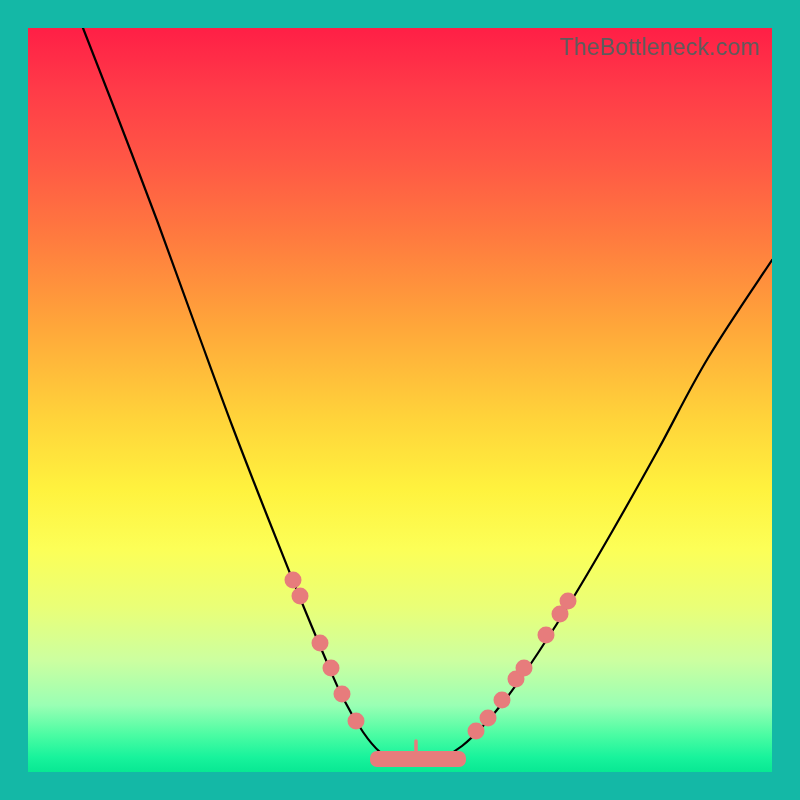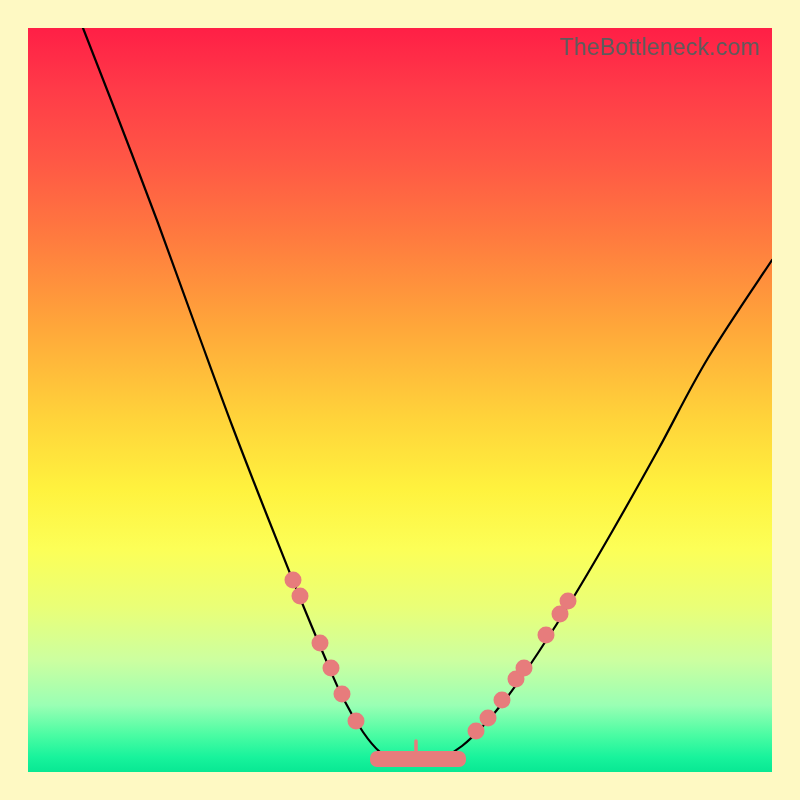--- a/index.html
+++ b/index.html
@@ -8,21 +8,21 @@
     width: 800px;
     height: 800px;
     overflow: hidden;
     background: #000;
     font-family: Arial, Helvetica, sans-serif;
   }
   .frame {
     position: relative;
     width: 800px;
     height: 800px;
-    background: #fef9c3;
+    background: #14b8a6;
   }
   .plot {
     position: absolute;
     left: 28px;
     top: 28px;
     width: 744px;
     height: 744px;
     background: linear-gradient(
       to bottom,
       #ff1f46 0%,

